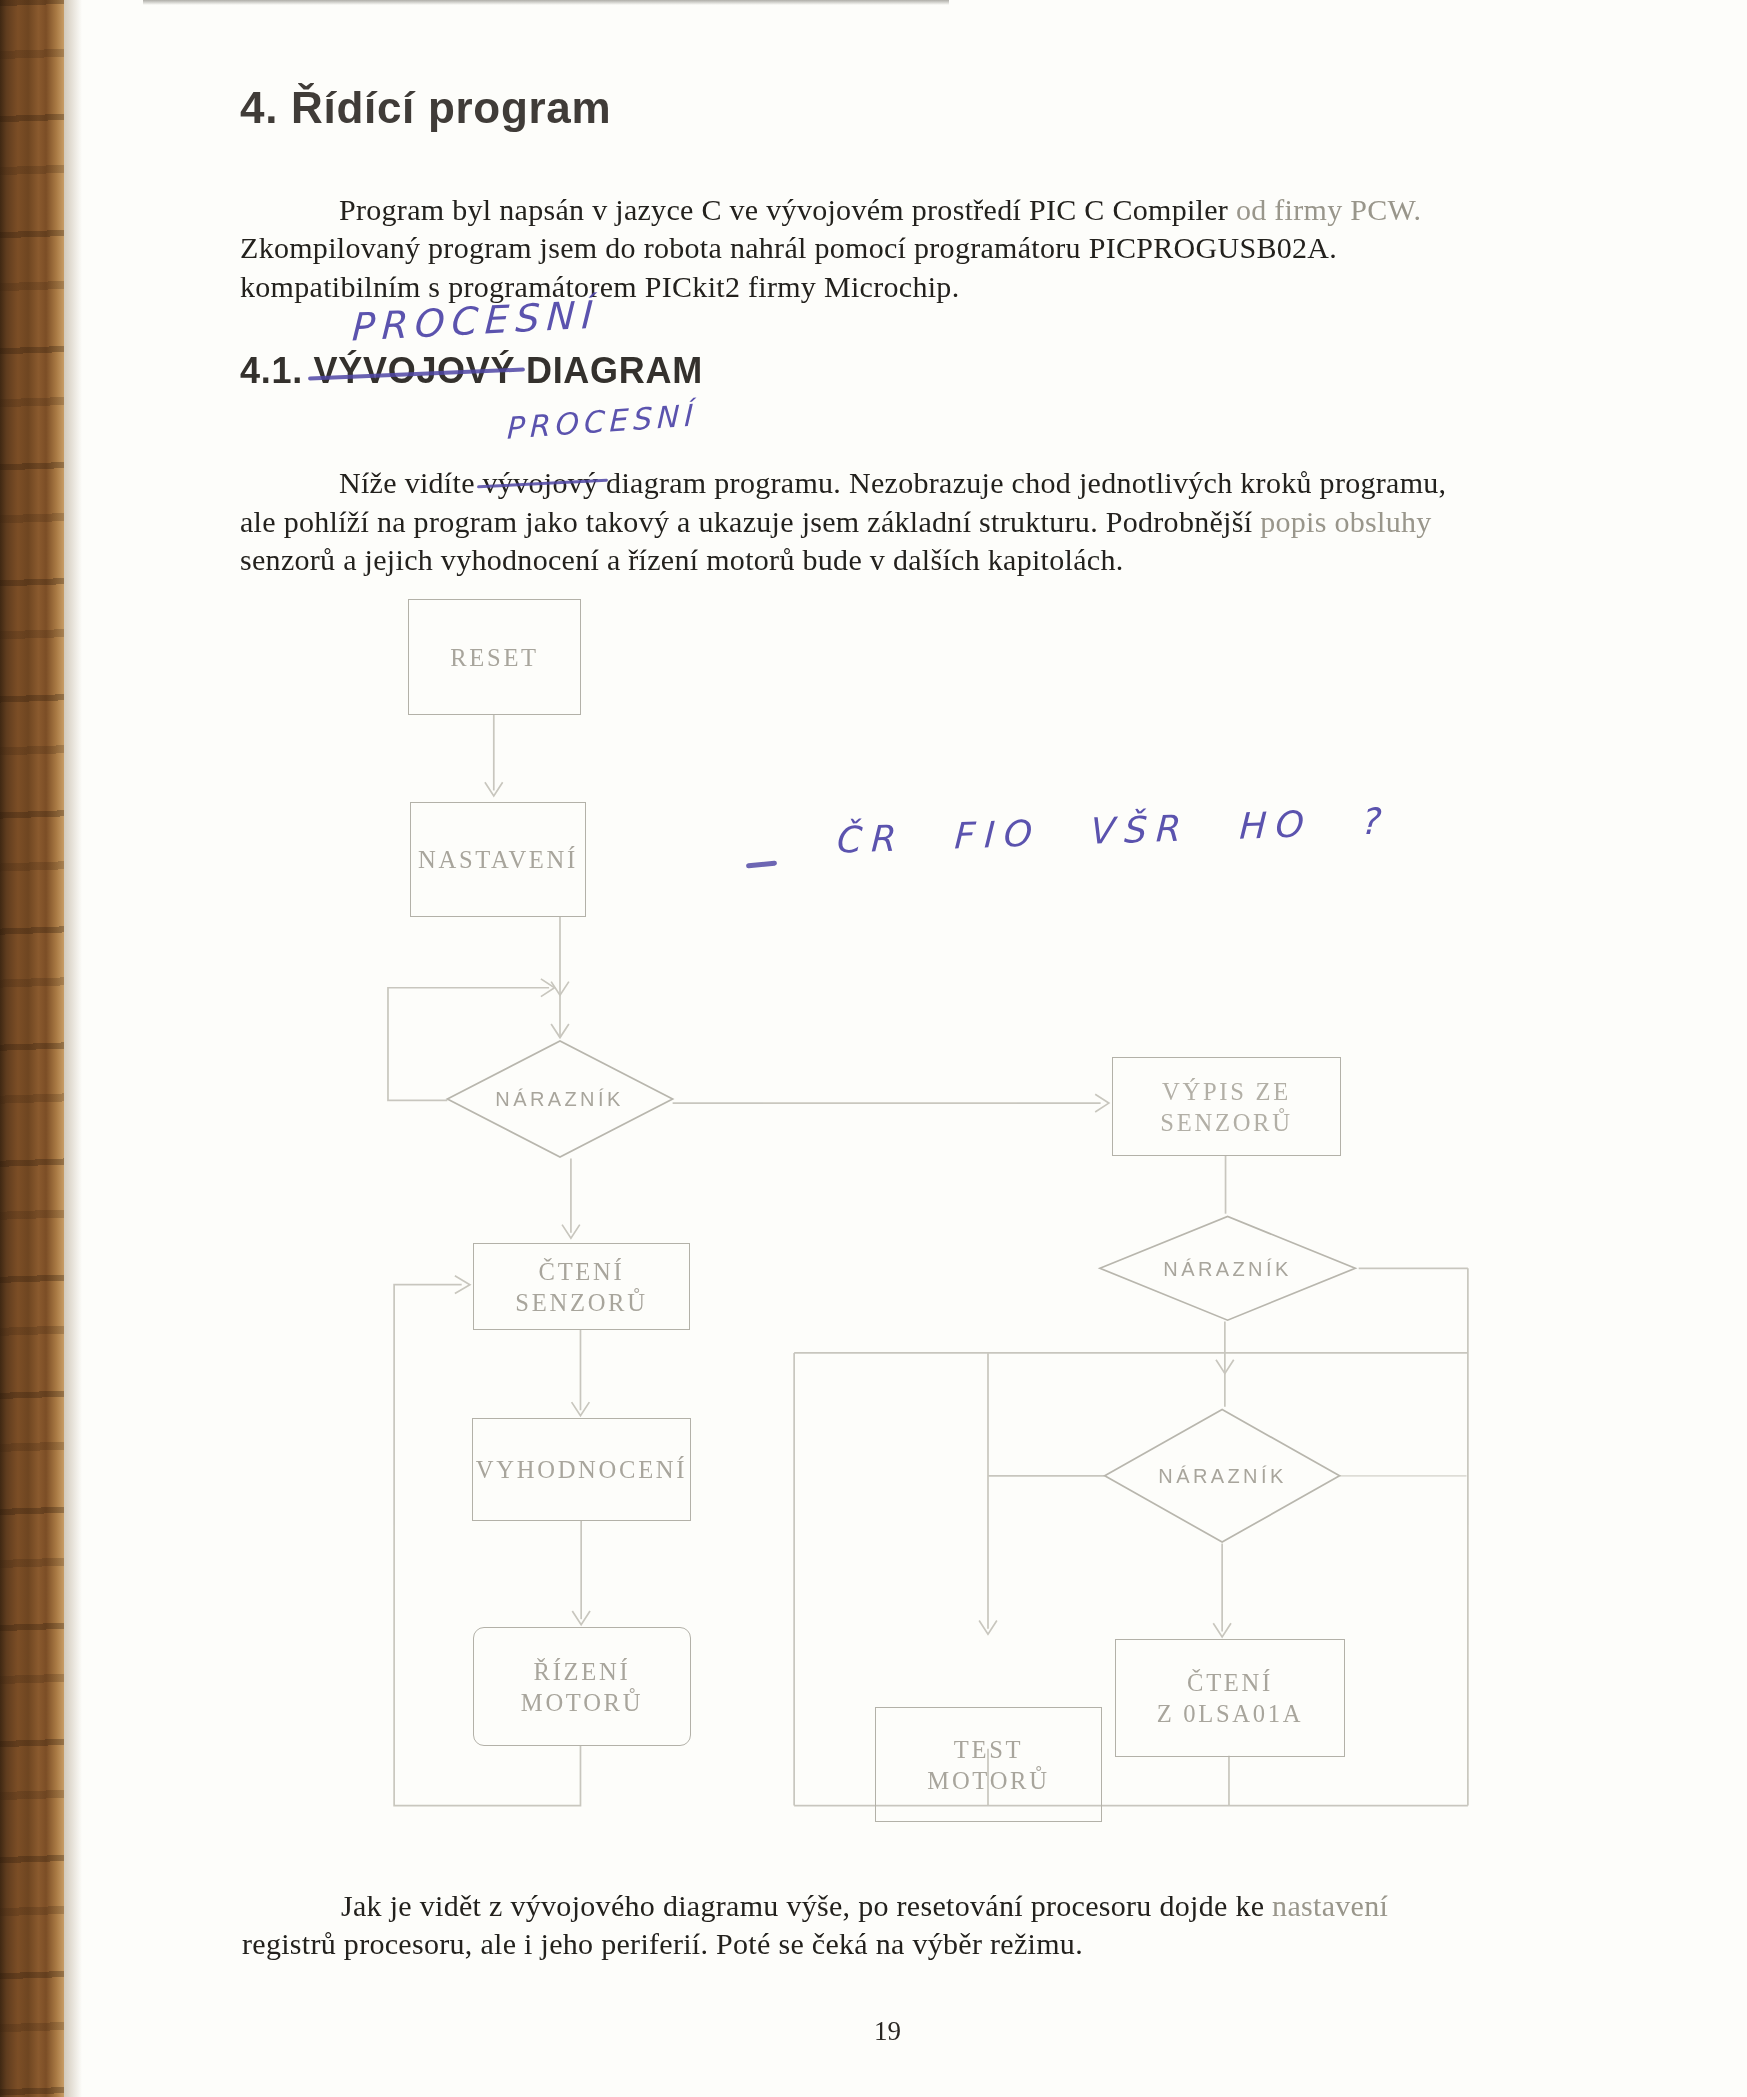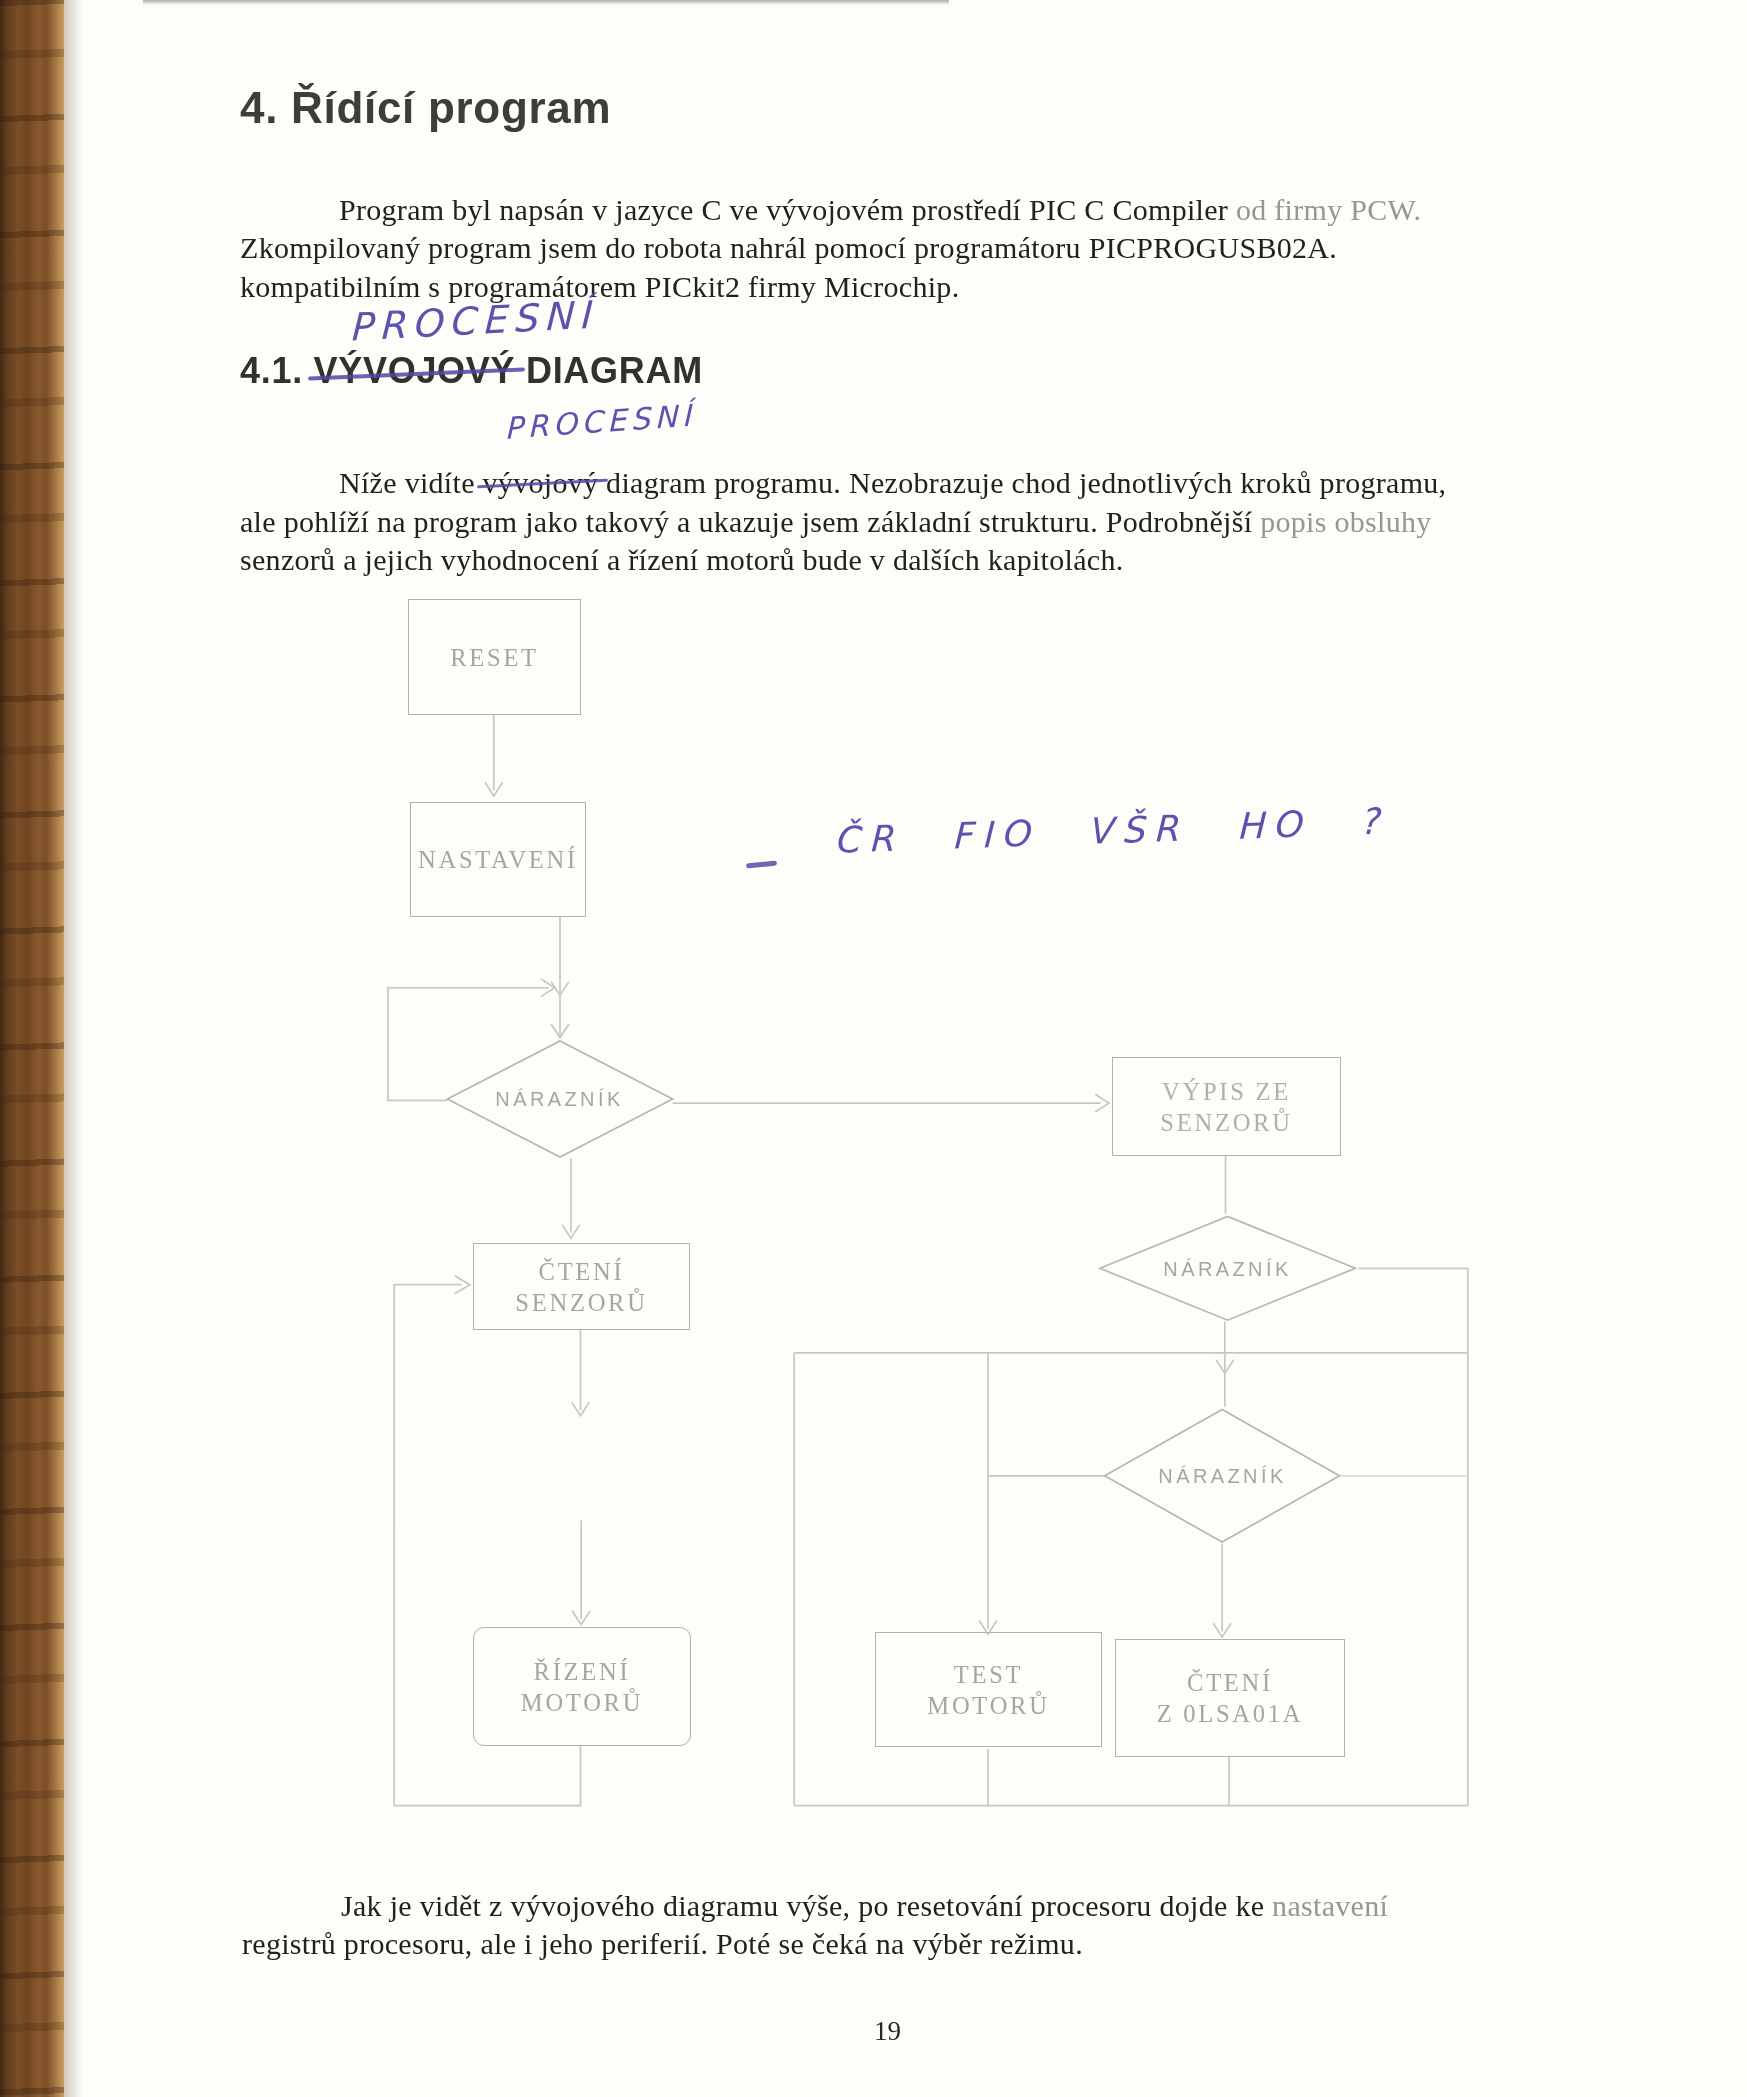--- a/index.html
+++ b/index.html
@@ -181,35 +181,38 @@
   <div class="fc-box" style="left:410px;top:802px;width:174px;height:113px;">
     <span>NASTAVENÍ</span>
   </div>
   <div class="fc-diamond-label" style="left:447px;top:1073px;width:225px;height:52px;">
     <span>NÁRAZNÍK</span>
   </div>
   <div class="fc-box" style="left:473px;top:1243px;width:215px;height:85px;">
     <span>ČTENÍ</span>
     <span>SENZORŮ</span>
   </div>
+  <div class="fc-box" style="left:472px;top:1418px;width:217px;height:101px;">
+    <span>VYHODNOCENÍ</span>
+  </div>
   <div class="fc-box" style="left:473px;top:1627px;width:216px;height:117px;border-radius:11px;">
     <span>ŘÍZENÍ</span>
     <span>MOTORŮ</span>
   </div>
   <div class="fc-box" style="left:1112px;top:1057px;width:227px;height:97px;color:#b2afa6;">
     <span>VÝPIS ZE</span>
     <span>SENZORŮ</span>
   </div>
   <div class="fc-diamond-label" style="left:1100px;top:1243px;width:255px;height:52px;">
     <span>NÁRAZNÍK</span>
   </div>
   <div class="fc-diamond-label" style="left:1105px;top:1450px;width:235px;height:52px;">
     <span>NÁRAZNÍK</span>
   </div>
-  <div class="fc-box" style="left:875px;top:1632px;width:225px;height:113px;">
+  <div class="fc-box" style="left:875px;top:1707px;width:225px;height:113px;">
     <span>TEST</span>
     <span>MOTORŮ</span>
   </div>
   <div class="fc-box" style="left:1115px;top:1639px;width:228px;height:116px;">
     <span>ČTENÍ</span>
     <span>Z 0LSA01A</span>
   </div>
 
   <div class="para-line" style="left:341px;top:1889px;">
     <span>Jak je vidět z vývojového diagramu výše, po resetování procesoru dojde ke</span><span class="faded"> nastavení</span>

